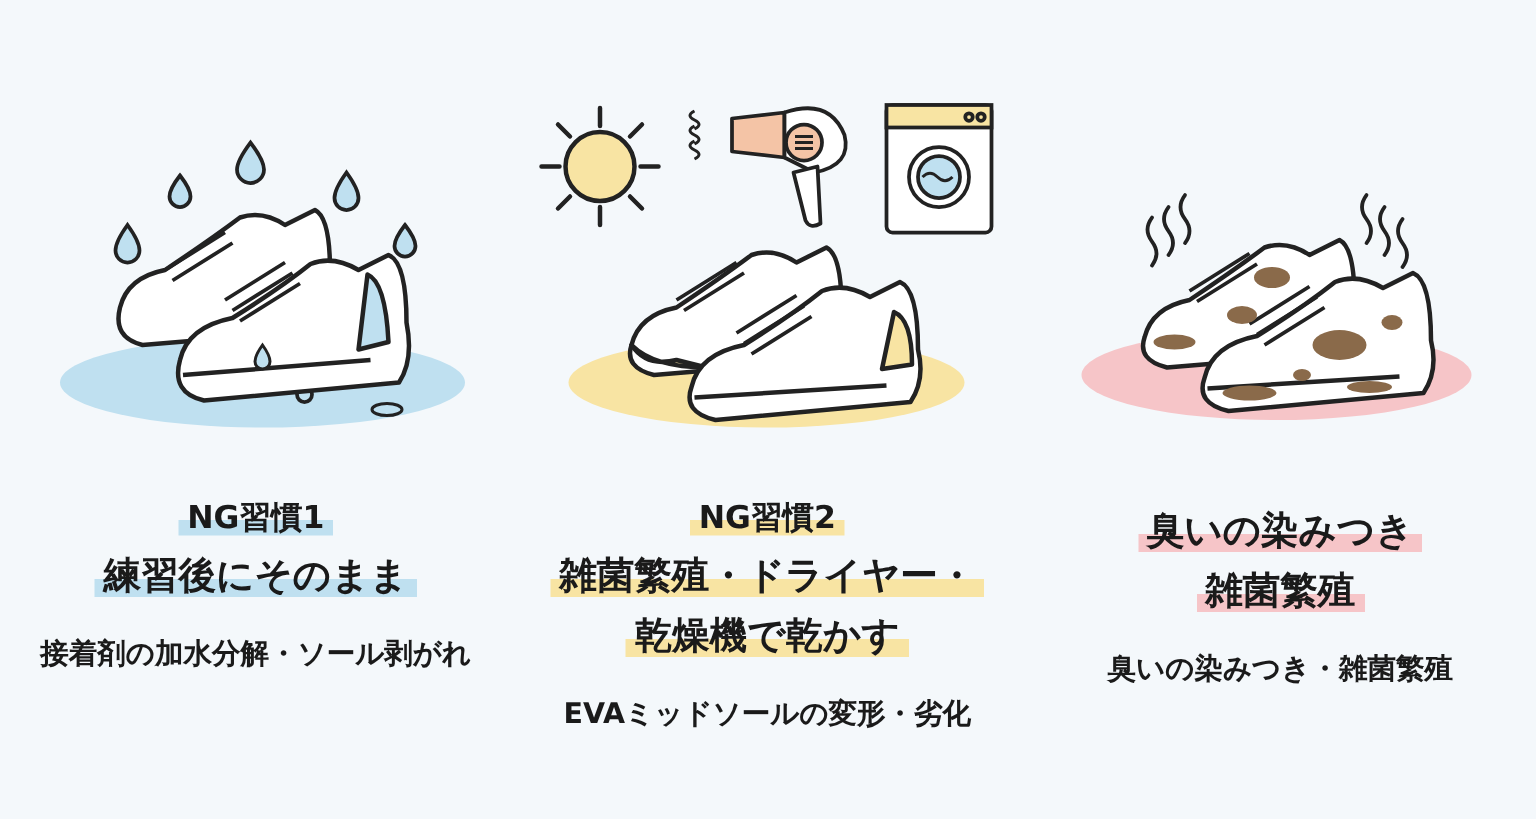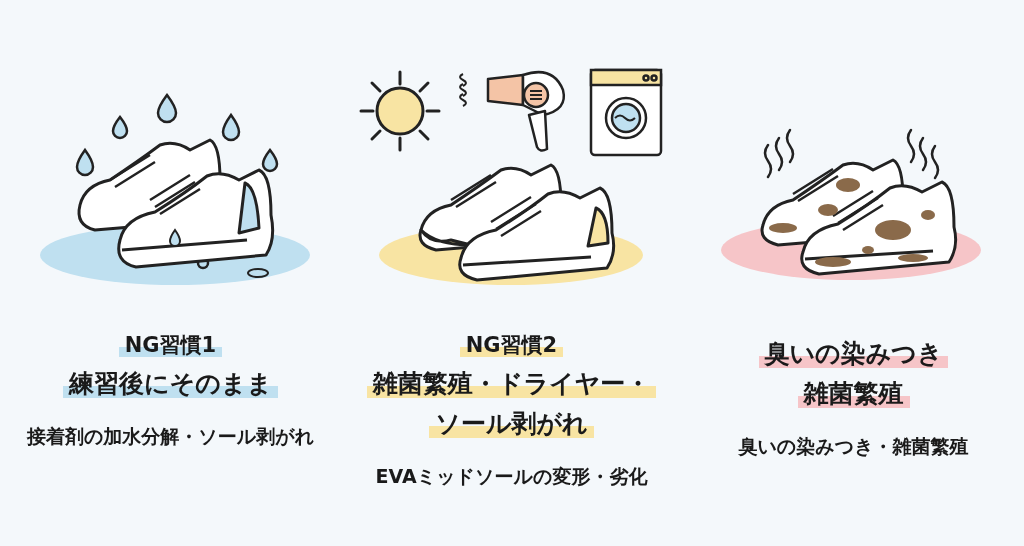--- a/index.html
+++ b/index.html
@@ -84,21 +84,21 @@
         <path d="M122 265 l128 -8" fill="none"></path>
         <path d="M150 222 l40 -25 M155 229 l40 -25 M160 236 l40 -25" fill="none" stroke-width="2.5"></path>
         <path d="M110 200 l40 -25 M115 207 l40 -25" fill="none" stroke-width="2.5"></path>
       </g>
     </svg>
   </div>
   <div class="texts">
     <div class="label"><span class="hl yellow">NG習慣2</span></div>
     <div class="title">
       <span class="hl yellow">雑菌繁殖・ドライヤー・</span><br>
-      <span class="hl yellow">ソール剥がれ</span>
+      <span class="hl yellow">乾燥機で乾かす</span>
     </div>
     <div class="sub">EVAミッドソールの変形・劣化</div>
   </div>
 </div>
 
 <div class="col col3">
   <div class="illus">
     <svg width="341" height="320" viewBox="0 0 341 320">
       <g fill="none" stroke="#222" stroke-width="2.5" stroke-linecap="round">
         <path d="M85 145 q-6 8 0 16 q6 8 0 16"></path>

